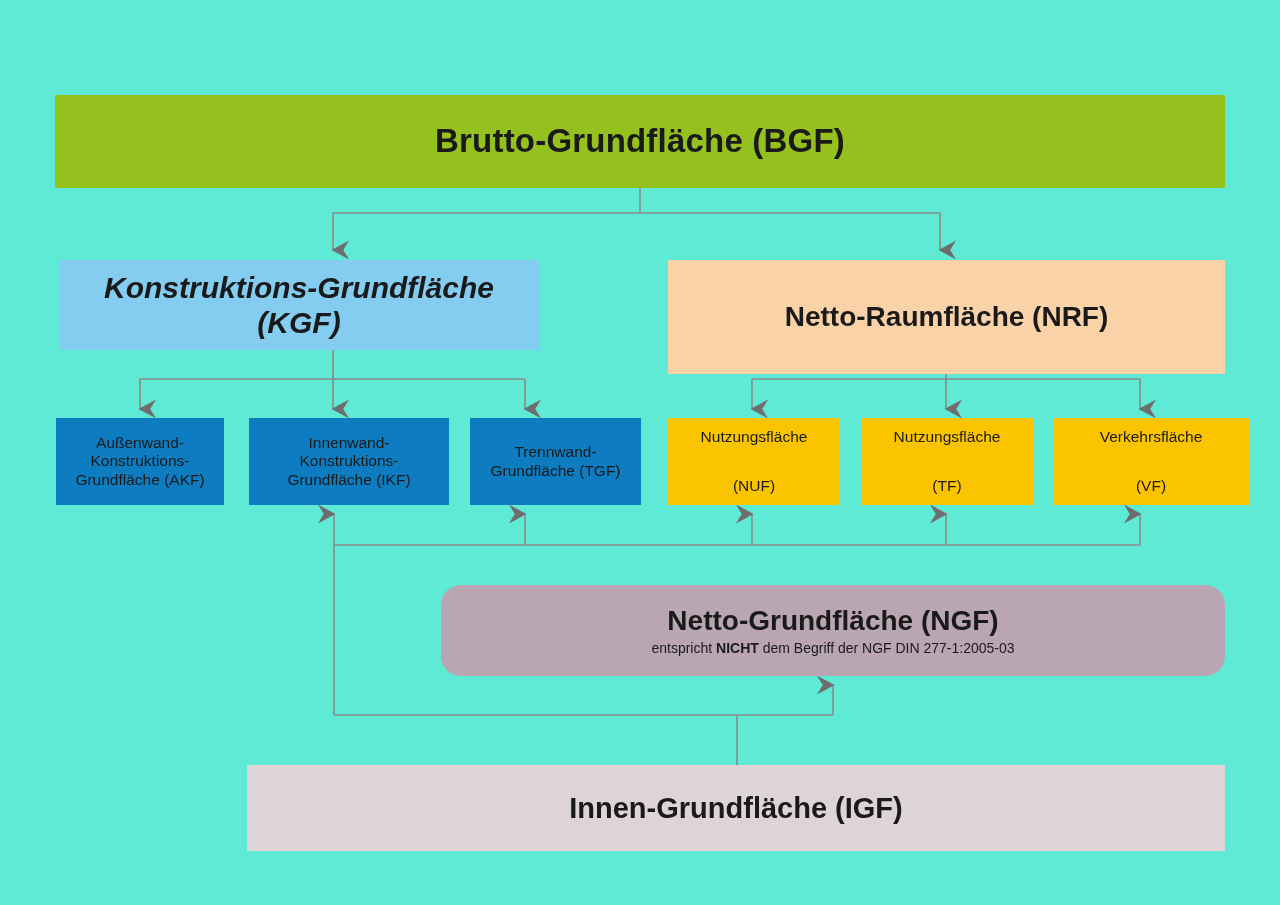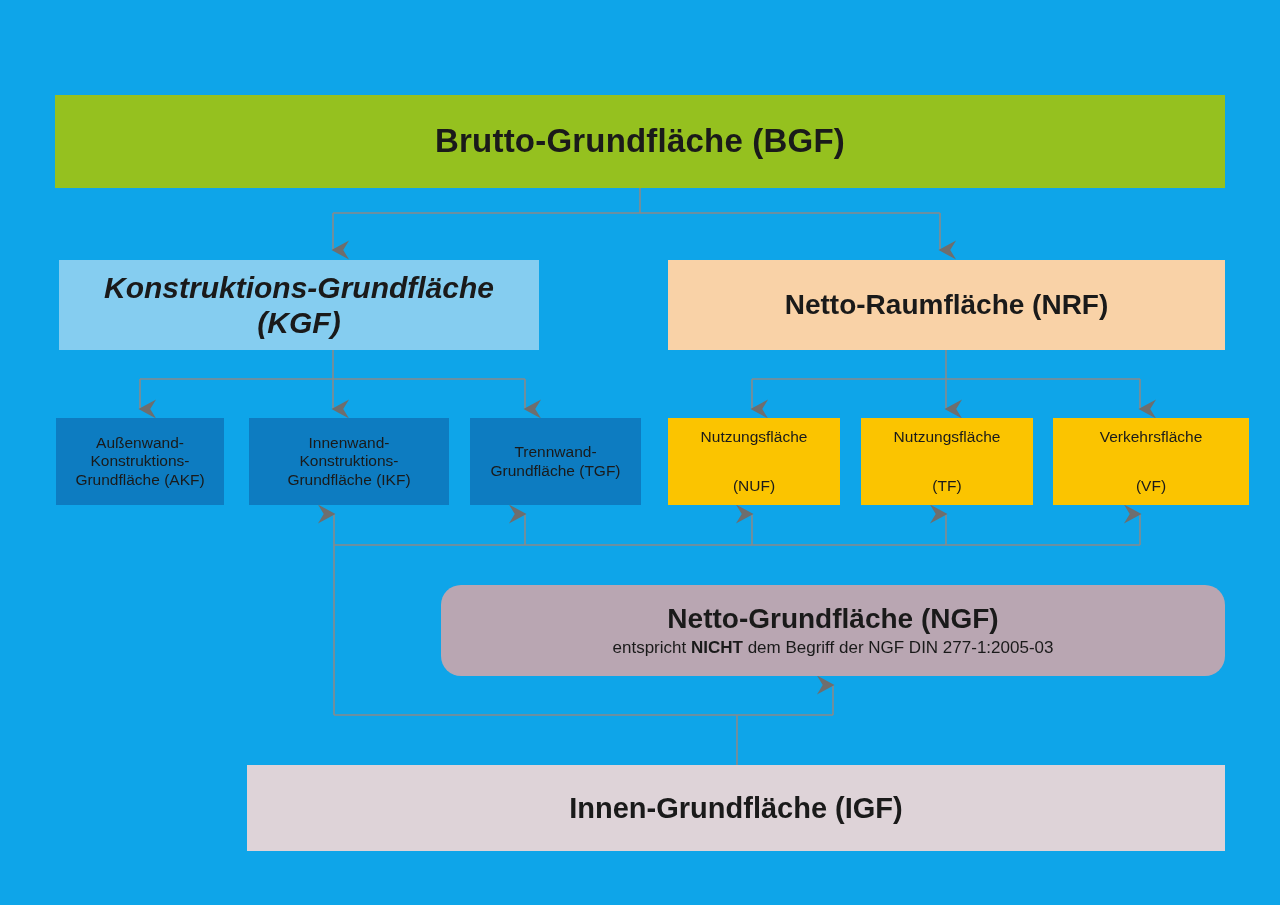--- a/index.html
+++ b/index.html
@@ -8,21 +8,21 @@
     background: #ffffff;
   }
   body {
     font-family: "Liberation Sans", sans-serif;
     color: #1a1a1a;
   }
   #stage {
     position: relative;
     width: 1280px;
     height: 905px;
-    background: #0ea5e9;
+    background: #5eead4;
     overflow: hidden;
   }
   #connectors {
     position: absolute;
     left: 0;
     top: 0;
     width: 1280px;
     height: 905px;
     pointer-events: none;
   }
@@ -53,21 +53,21 @@
 
   
   .n-kgf {
     left: 59px;  top: 260px;  width: 480px; height: 90px;
     background: #85cdf0;
     font-style: italic;
   }
   .n-kgf .title { font-size: 30px; font-weight: 700; }
 
   .n-nrf {
-    left: 668px; top: 260px; width: 557px; height: 90px;
+    left: 668px; top: 260px; width: 557px; height: 114px;
     background: #f9d2a7;
   }
   .n-nrf .title { font-size: 28px; font-weight: 700; }
   .n-nrf .subtitle { font-size: 17.5px; font-weight: 400; margin-top: 3px; }
 
   
   .n-akf, .n-ikf, .n-tgf {
     top: 418px; height: 87px;
     background: #0d7cc1;
     font-size: 15.5px;
@@ -87,21 +87,21 @@
   .n-tf  { left: 861px; width: 172px; }
   .n-vf  { left: 1053px; width: 196px; }
 
   
   .n-ngf {
     left: 441px; top: 585px; width: 784px; height: 91px;
     background: #b9a6b2;
     border-radius: 20px;
   }
   .n-ngf .title { font-size: 28px; font-weight: 700; }
-  .n-ngf .subtitle { font-size: 17px; font-weight: 400; margin-top: 3px; }
+  .n-ngf .subtitle { font-size: 14px; font-weight: 400; margin-top: 3px; }
   .n-ngf .subtitle b { font-weight: 700; }
 
   
   .n-igf {
     left: 247px; top: 765px; width: 978px; height: 86px;
     background: #ded3d8;
   }
   .n-igf .title { font-size: 29px; font-weight: 700; }
 </style>
 </head>

